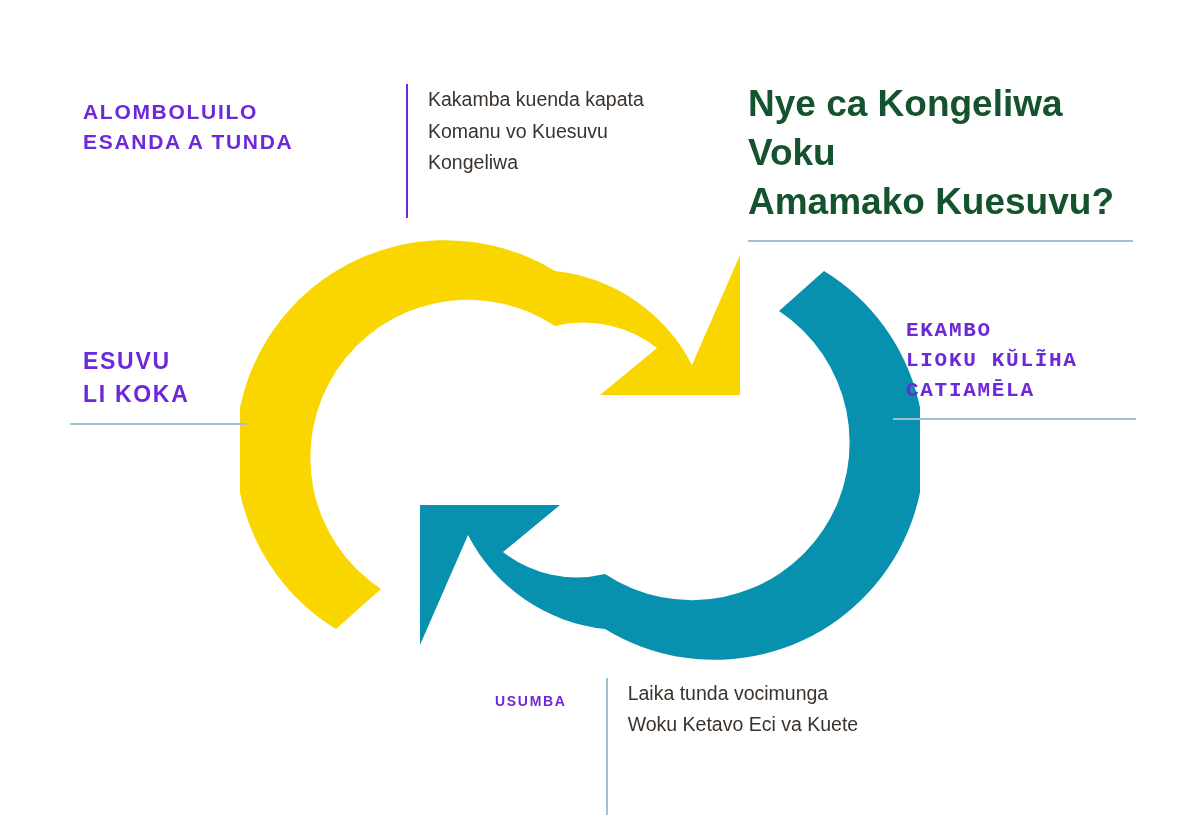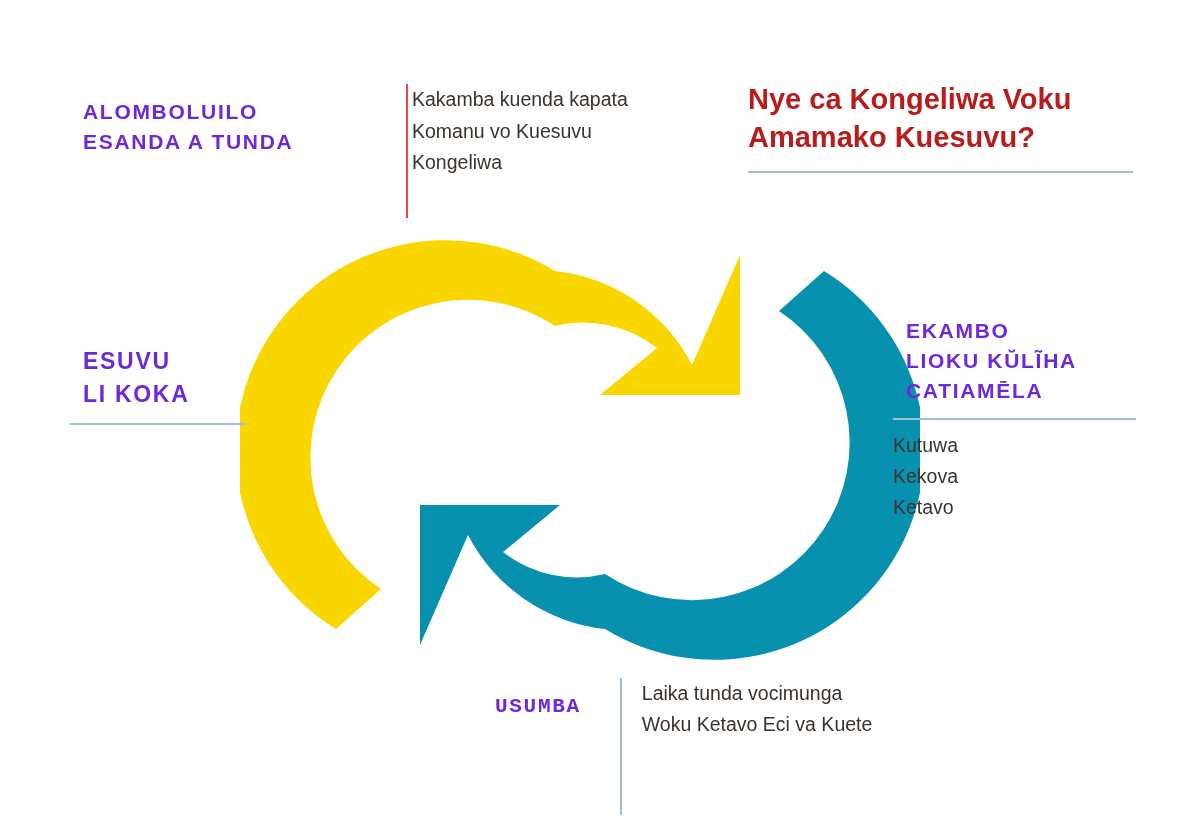--- a/index.html
+++ b/index.html
@@ -63,22 +63,22 @@
   }
   .list li {
     font-size: 19.5px;
     line-height: 1.58;
     color: #3a322c;
     white-space: nowrap;
   }
 
   
   .with-left-rule {
-    border-left: 2px solid #ef4444;
-    padding-left: 4px;
+    border-left: 2px solid #6d28d9;
+    padding-left: 20px;
   }
 
   
   #block-top-left {
     left: 70px;
     top: 84px;
     width: 330px;
   }
 
   #block-top-list {
@@ -89,56 +89,56 @@
   }
   #block-top-list .list li { line-height: 1.62; }
 
   #block-title {
     left: 748px;
     top: 80px;
     width: 385px;
   }
   #title-text {
     margin: 0;
-    font-size: 29px;
+    font-size: 37px;
     font-weight: bold;
     line-height: 1.32;
-    color: #b91c1c;
+    color: #14532d;
     white-space: pre-line;
   }
   #title-rule {
     height: 2px;
     background: #9fc0cd;
     margin-top: 14px;
   }
 
   #block-left {
     left: 70px;
     top: 332px;
     width: 176px;
   }
   #block-left .heading { font-size: 23px; }
 
   #block-right {
     left: 893px;
     top: 303px;
     width: 243px;
+    font-family: Liberation Mono, monospace;
   }
 
   #block-bottom {
     left: 482px;
     top: 678px;
     display: flex;
     align-items: flex-start;
   }
   #block-bottom .heading {
-    font-size: 21px;
+    font-size: 14px;
     padding-top: 1px;
     white-space: nowrap;
-    font-family: Liberation Mono, monospace;
   }
   #bottom-divider {
     width: 2px;
     background: #9fc0cd;
     align-self: stretch;
     min-height: 137px;
     margin: 0 20px 0 26px;
   }
 </style>
 </head>
@@ -202,25 +202,20 @@
     <h2 class="heading">ESUVU
 LI KOKA</h2>
     <div class="rule"></div>
   </div>
 
   <div class="block" id="block-right">
     <h2 class="heading">EKAMBO
 LIOKU KŬLĨHA
 CATIAMĒLA</h2>
     <div class="rule"></div>
-    <ul class="list">
-      <li>Kutuwa</li>
-      <li>Kekova</li>
-      <li>Ketavo</li>
-    </ul>
   </div>
 
   <div class="block" id="block-bottom">
     <h2 class="heading">USUMBA</h2>
     <div id="bottom-divider"></div>
     <ul class="list">
       <li>Laika tunda vocimunga</li>
       <li>Woku Ketavo Eci va Kuete</li>
     </ul>
   </div>

